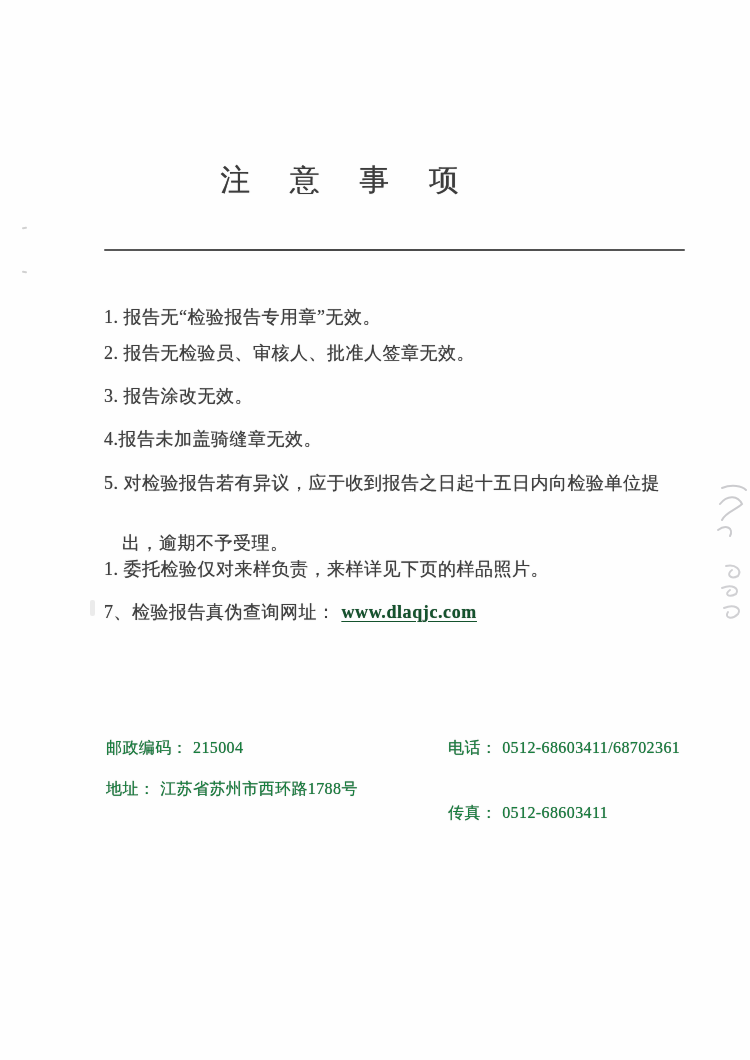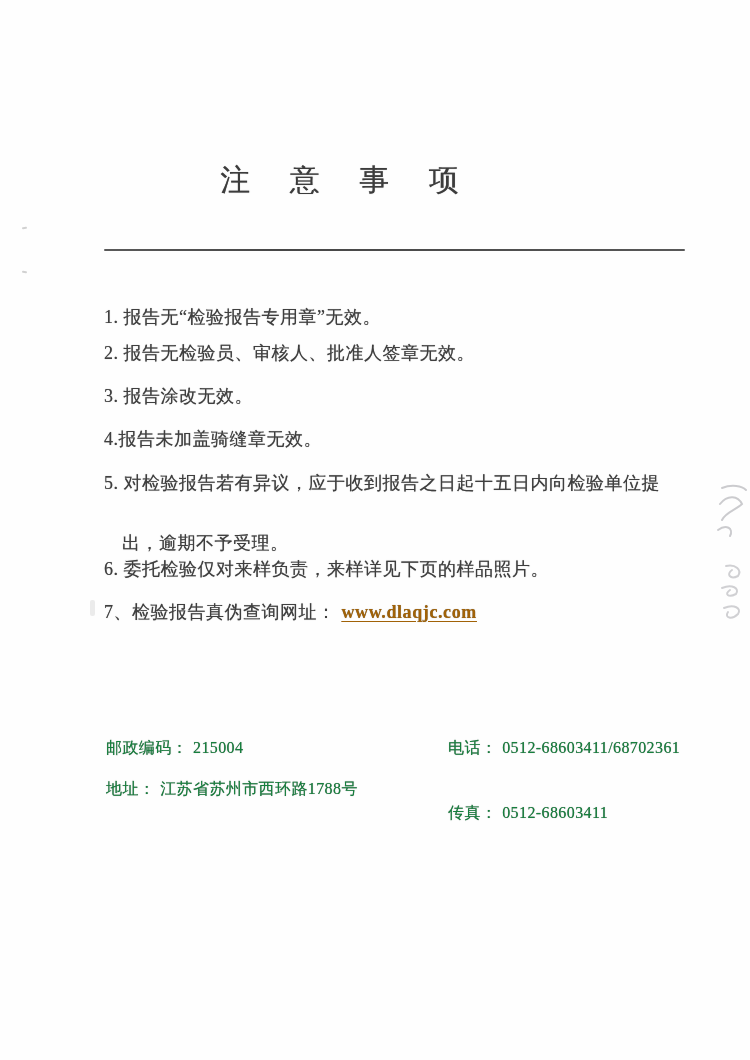--- a/index.html
+++ b/index.html
@@ -61,21 +61,21 @@
   .nl-8 { top: 600px; }
   .url-text {
     display: inline-block;
     margin-left: 6px;
     font-family: "Liberation Serif", "DejaVu Serif", serif;
     font-weight: 600;
     font-size: 18px;
     letter-spacing: 0.6px;
     text-decoration: underline;
     text-underline-offset: 3px;
-    color: #a16207;
+    color: #14532d;
   }
   .footer-item {
     position: absolute;
     font-size: 16px;
     white-space: nowrap;
     letter-spacing: 0.4px;
     color: #15803d;
   }
   .f-postal  { left: 106px; top: 738px; }
   .f-address { left: 106px; top: 779px; }
@@ -114,21 +114,21 @@
 
   <div class="rule"></div>
 
   <div>
     <div class="note-line ink nl-1">1. 报告无“检验报告专用章”无效。</div>
     <div class="note-line ink nl-2">2. 报告无检验员、审核人、批准人签章无效。</div>
     <div class="note-line ink nl-3">3. 报告涂改无效。</div>
     <div class="note-line ink nl-4">4.报告未加盖骑缝章无效。</div>
     <div class="note-line ink nl-5">5. 对检验报告若有异议，应于收到报告之日起十五日内向检验单位提</div>
     <div class="note-line ink nl-6">出，逾期不予受理。</div>
-    <div class="note-line ink nl-7">6. 委托检验仅对来样负责，来样详见下页的样品照片。</div>
+    <div class="note-line ink nl-7">1. 委托检验仅对来样负责，来样详见下页的样品照片。</div>
     <div class="note-line ink nl-8">
       <span>7、检验报告真伪查询网址：</span><span class="url-text">www.dlaqjc.com</span>
     </div>
   </div>
 
   <div>
     <div class="footer-item ink f-postal">
       <span>邮政编码：</span><span class="val">215004</span>
     </div>
     <div class="footer-item ink f-phone">

